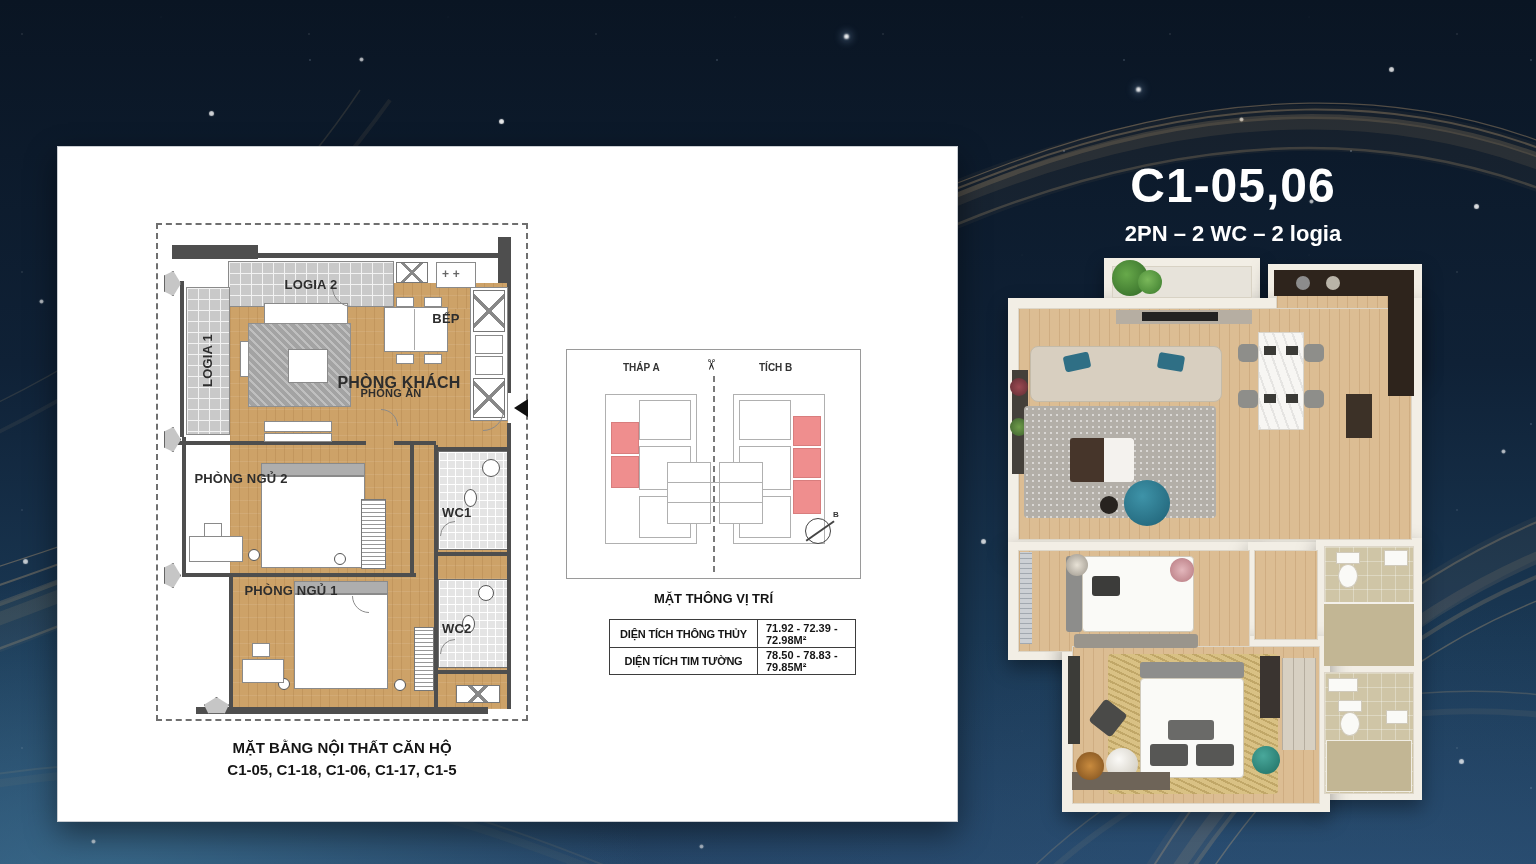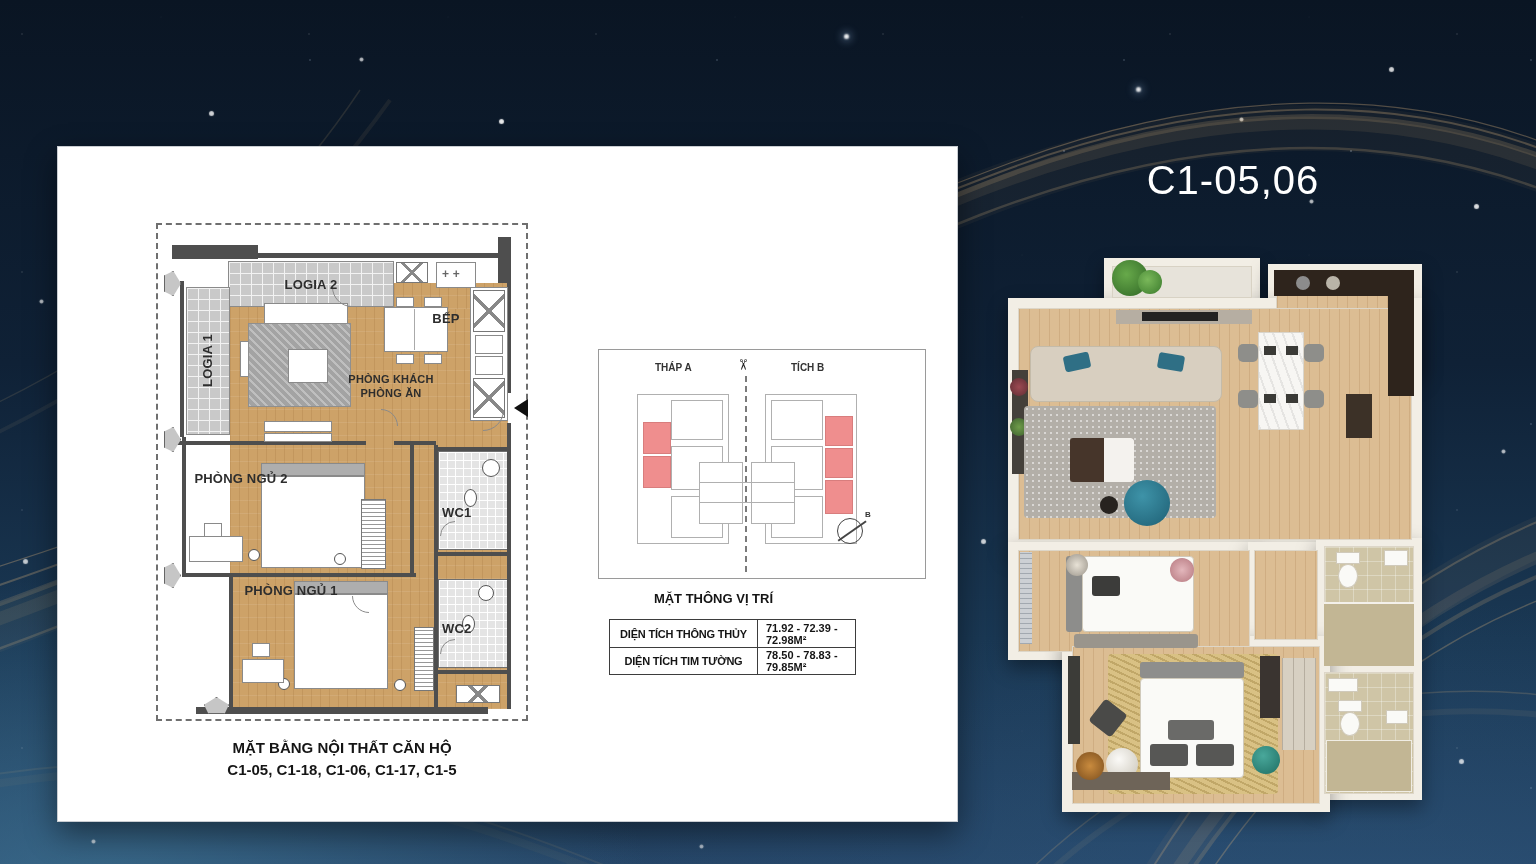--- a/index.html
+++ b/index.html
@@ -84,29 +84,29 @@
          border-right:14px solid #101010; }
   
   .cap { position:absolute; text-align:center; font-weight:bold; color:#151515; }
   .atable { position:absolute; left:551px; top:472px; width:247px; border:1px solid #3d3d3d; }
   .arow { display:flex; height:27px; }
   .arow + .arow { border-top:1px solid #3d3d3d; }
   .acell-l { width:148px; border-right:1px solid #3d3d3d; display:flex; align-items:center; justify-content:center;
     font-weight:bold; font-size:11px; color:#141414; letter-spacing:-.2px; }
   .acell-v { flex:1; display:flex; align-items:center; padding-left:8px; font-weight:bold; font-size:11px; color:#141414; }
   
-  .loc { position:absolute; left:508px; top:202px; width:328px; height:230px; background:#fff; border:1px solid #9a9a9a;margin-left:32px; }
+  .loc { position:absolute; left:508px; top:202px; width:295px; height:230px; background:#fff; border:1px solid #9a9a9a; }
   .loc div, .loc span { position:absolute; }
   .loccell { border:1px solid #b0b0b0; background:#fff; }
   .redu { background:#ef8e8e; border:1px solid #d87d7d; }
   .locline { left:146px; top:26px; height:196px; border-left:2px dashed #7a7a7a; }
   .loclbl { font-weight:bold; font-size:10px; color:#333; }
   
   .unit { position:absolute; left:1040px; top:158px; width:386px; z-index:3; text-align:center; color:#fff; }
-  .unit-code { font-size:40px; font-weight:400; letter-spacing:1px; }
+  .unit-code { font-size:48px; font-weight:700; letter-spacing:1px; }
   .unit-spec { font-size:22px; font-weight:bold; margin-top:8px; }
   
   .r3 { position:absolute; left:1008px; top:258px; width:414px; height:554px; z-index:2; }
   .r3 div { position:absolute; }
   .w3 { background:#f2eee5; box-shadow:0 8px 18px rgba(0,0,0,.38); }
   .wood3 { background:#dcbd93;
     background-image:repeating-linear-gradient(90deg, rgba(140,90,40,.16) 0 1px, transparent 1px 10px); border:1px solid #ddd6c8; }
   .tile3 { background:#cfc5a6;
     background-image:linear-gradient(rgba(255,255,255,.3) 1px, transparent 1px), linear-gradient(90deg, rgba(255,255,255,.3) 1px, transparent 1px);
     background-size:14px 14px; border:1px solid #ddd6c8; }
@@ -146,20 +146,21 @@
       <path d="M1580,700 C1360,665 1160,740 1020,880" stroke-width="1.5" opacity="0.20"></path>
       <path d="M1580,720 C1360,685 1170,760 1040,880" stroke-width="6" opacity="0.08"></path>
       <path d="M-40,790 C220,740 420,800 620,880" stroke-width="8" opacity="0.05"></path>
       <path d="M-40,780 C220,732 430,792 640,880" stroke-width="2" opacity="0.10"></path>
     </g>
   </svg>
 
 
   <div class="unit">
     <div class="unit-code">C1-05,06</div>
+    <div class="unit-spec">2PN – 2 WC – 2 logia</div>
   </div>
 
   <div class="panel">
 
     <div class="p2">
       <div class="p2edge"></div>
 
       <div class="wood" style="left:74px;top:84px;width:278px;height:402px;"></div>
       <div class="wood" style="left:238px;top:60px;width:114px;height:26px;"></div>
       <div class="gtile" style="left:72px;top:38px;width:166px;height:46px;"></div>
@@ -238,21 +239,21 @@
       <div class="qc" style="left:306px;top:166px;width:42px;height:42px;transform:rotate(90deg);"></div>
       <div class="qc" style="left:208px;top:186px;width:34px;height:34px;"></div>
       <div class="qc" style="left:284px;top:298px;width:30px;height:30px;transform:rotate(270deg);"></div>
       <div class="qc" style="left:284px;top:416px;width:30px;height:30px;transform:rotate(270deg);"></div>
       <div class="qc" style="left:196px;top:356px;width:34px;height:34px;transform:rotate(180deg);"></div>
 
       <div class="tri" style="left:358px;top:176px;"></div>
 
       <span class="lbl" style="left:72px;top:54px;width:166px;">LOGIA 2</span>
       <span class="lbl" style="left:270px;top:88px;width:40px;">BẾP</span>
-      <span class="lbl" style="left:150px;top:150px;width:170px;font-size:11px;">PHÒNG KHÁCH</span>
+      <span class="lbl" style="left:158px;top:150px;width:170px;font-size:16px;">PHÒNG KHÁCH</span>
       <span class="lbl" style="left:150px;top:164px;width:170px;font-size:11px;">PHÒNG ĂN</span>
       <span class="lbl" style="left:30px;top:64px;width:44px;height:148px;display:flex;align-items:center;justify-content:center;writing-mode:vertical-rl;transform:rotate(180deg);">LOGIA 1</span>
       <span class="lbl" style="left:30px;top:248px;width:110px;">PHÒNG NGỦ 2</span>
       <span class="lbl" style="left:286px;top:282px;width:30px;text-align:left;">WC1</span>
       <span class="lbl" style="left:80px;top:360px;width:110px;">PHÒNG NGỦ 1</span>
       <span class="lbl" style="left:286px;top:398px;width:30px;text-align:left;">WC2</span>
     </div>
 
     <div class="cap" style="left:98px;top:592px;width:372px;font-size:15px;">MẶT BẰNG NỘI THẤT CĂN HỘ</div>
     <div class="cap" style="left:98px;top:614px;width:372px;font-size:15px;">C1-05, C1-18, C1-06, C1-17, C1-5</div>

